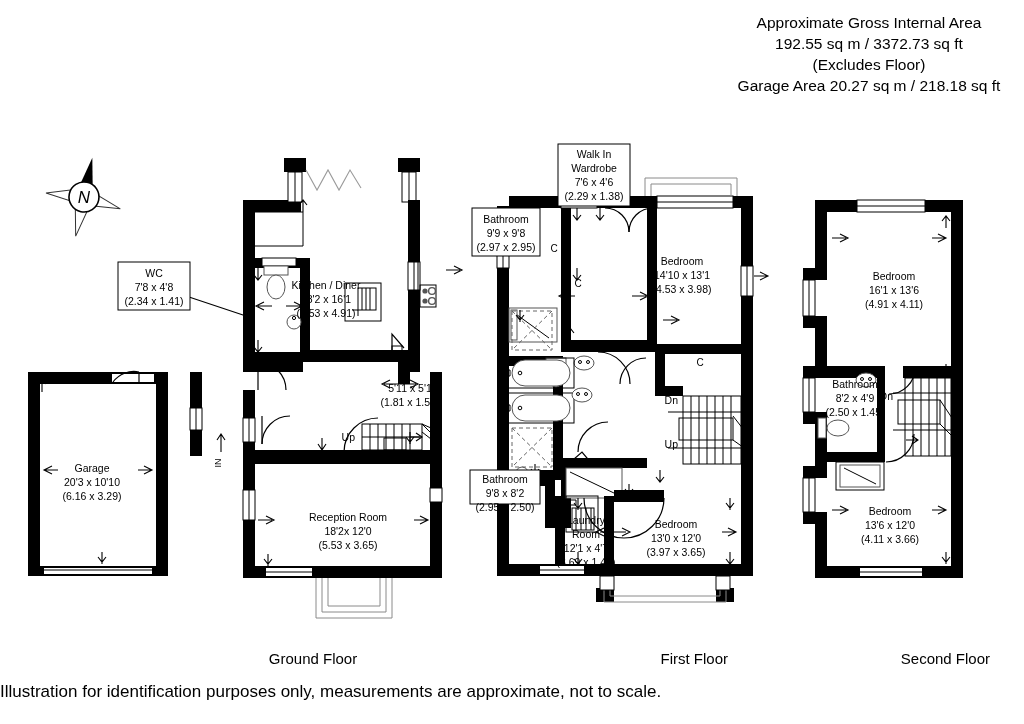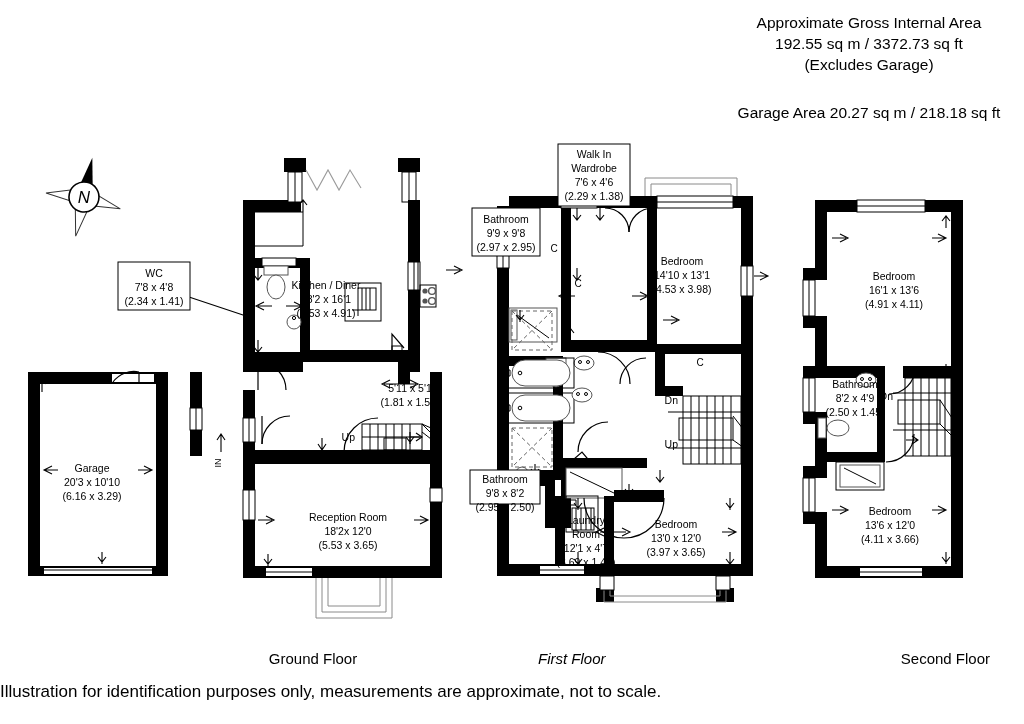--- a/index.html
+++ b/index.html
@@ -25,26 +25,26 @@
   .arr{stroke:#000;stroke-width:1.1;fill:none;}
 </style>
 </head>
 <body>
 
 <div id="root">
 
   <div style="position:absolute;left:724px;top:12px;width:290px;text-align:center;line-height:21px;">
     <div class="hdr">Approximate Gross Internal Area</div>
     <div class="hdr">192.55 sq m / 3372.73 sq ft</div>
-    <div class="hdr">(Excludes Garage)</div>
-    <div class="hdr" style="margin-top:27px;">Garage Area 20.27 sq m / 218.18 sq ft</div>
+    <div class="hdr">(Excludes Floor)</div>
+    <div class="hdr" style="margin-top:0;">Garage Area 20.27 sq m / 218.18 sq ft</div>
   </div>
 
   <div class="floorlbl" style="position:absolute;left:208px;top:650px;width:210px;text-align:center;">Ground Floor</div>
-  <div class="floorlbl" style="position:absolute;left:538px;top:650px;width:190px;text-align:left;font-style:italic;">First Floor</div>
+  <div class="floorlbl" style="position:absolute;left:538px;top:650px;width:190px;text-align:right;">First Floor</div>
   <div class="floorlbl" style="position:absolute;left:810px;top:650px;width:180px;text-align:right;">Second Floor</div>
 
   <div class="foot" style="position:absolute;left:0;top:682px;width:1024px;text-align:left;">Illustration for identification purposes only, measurements are approximate, not to scale.</div>
 
   <svg width="1024" height="724" style="position:absolute;left:0;top:0;">
 
     <g transform="translate(84,197) rotate(12)">
       <polygon points="0,-40 7,-9 0,0 -7,-9" fill="#000"></polygon>
       <polygon points="0,40 7,9 0,0 -7,9" fill="#fff" stroke="#333" stroke-width="1"></polygon>
       <polygon points="-38,4 -9,-6 0,0 -9,7" fill="#fff" stroke="#333" stroke-width="1"></polygon>

